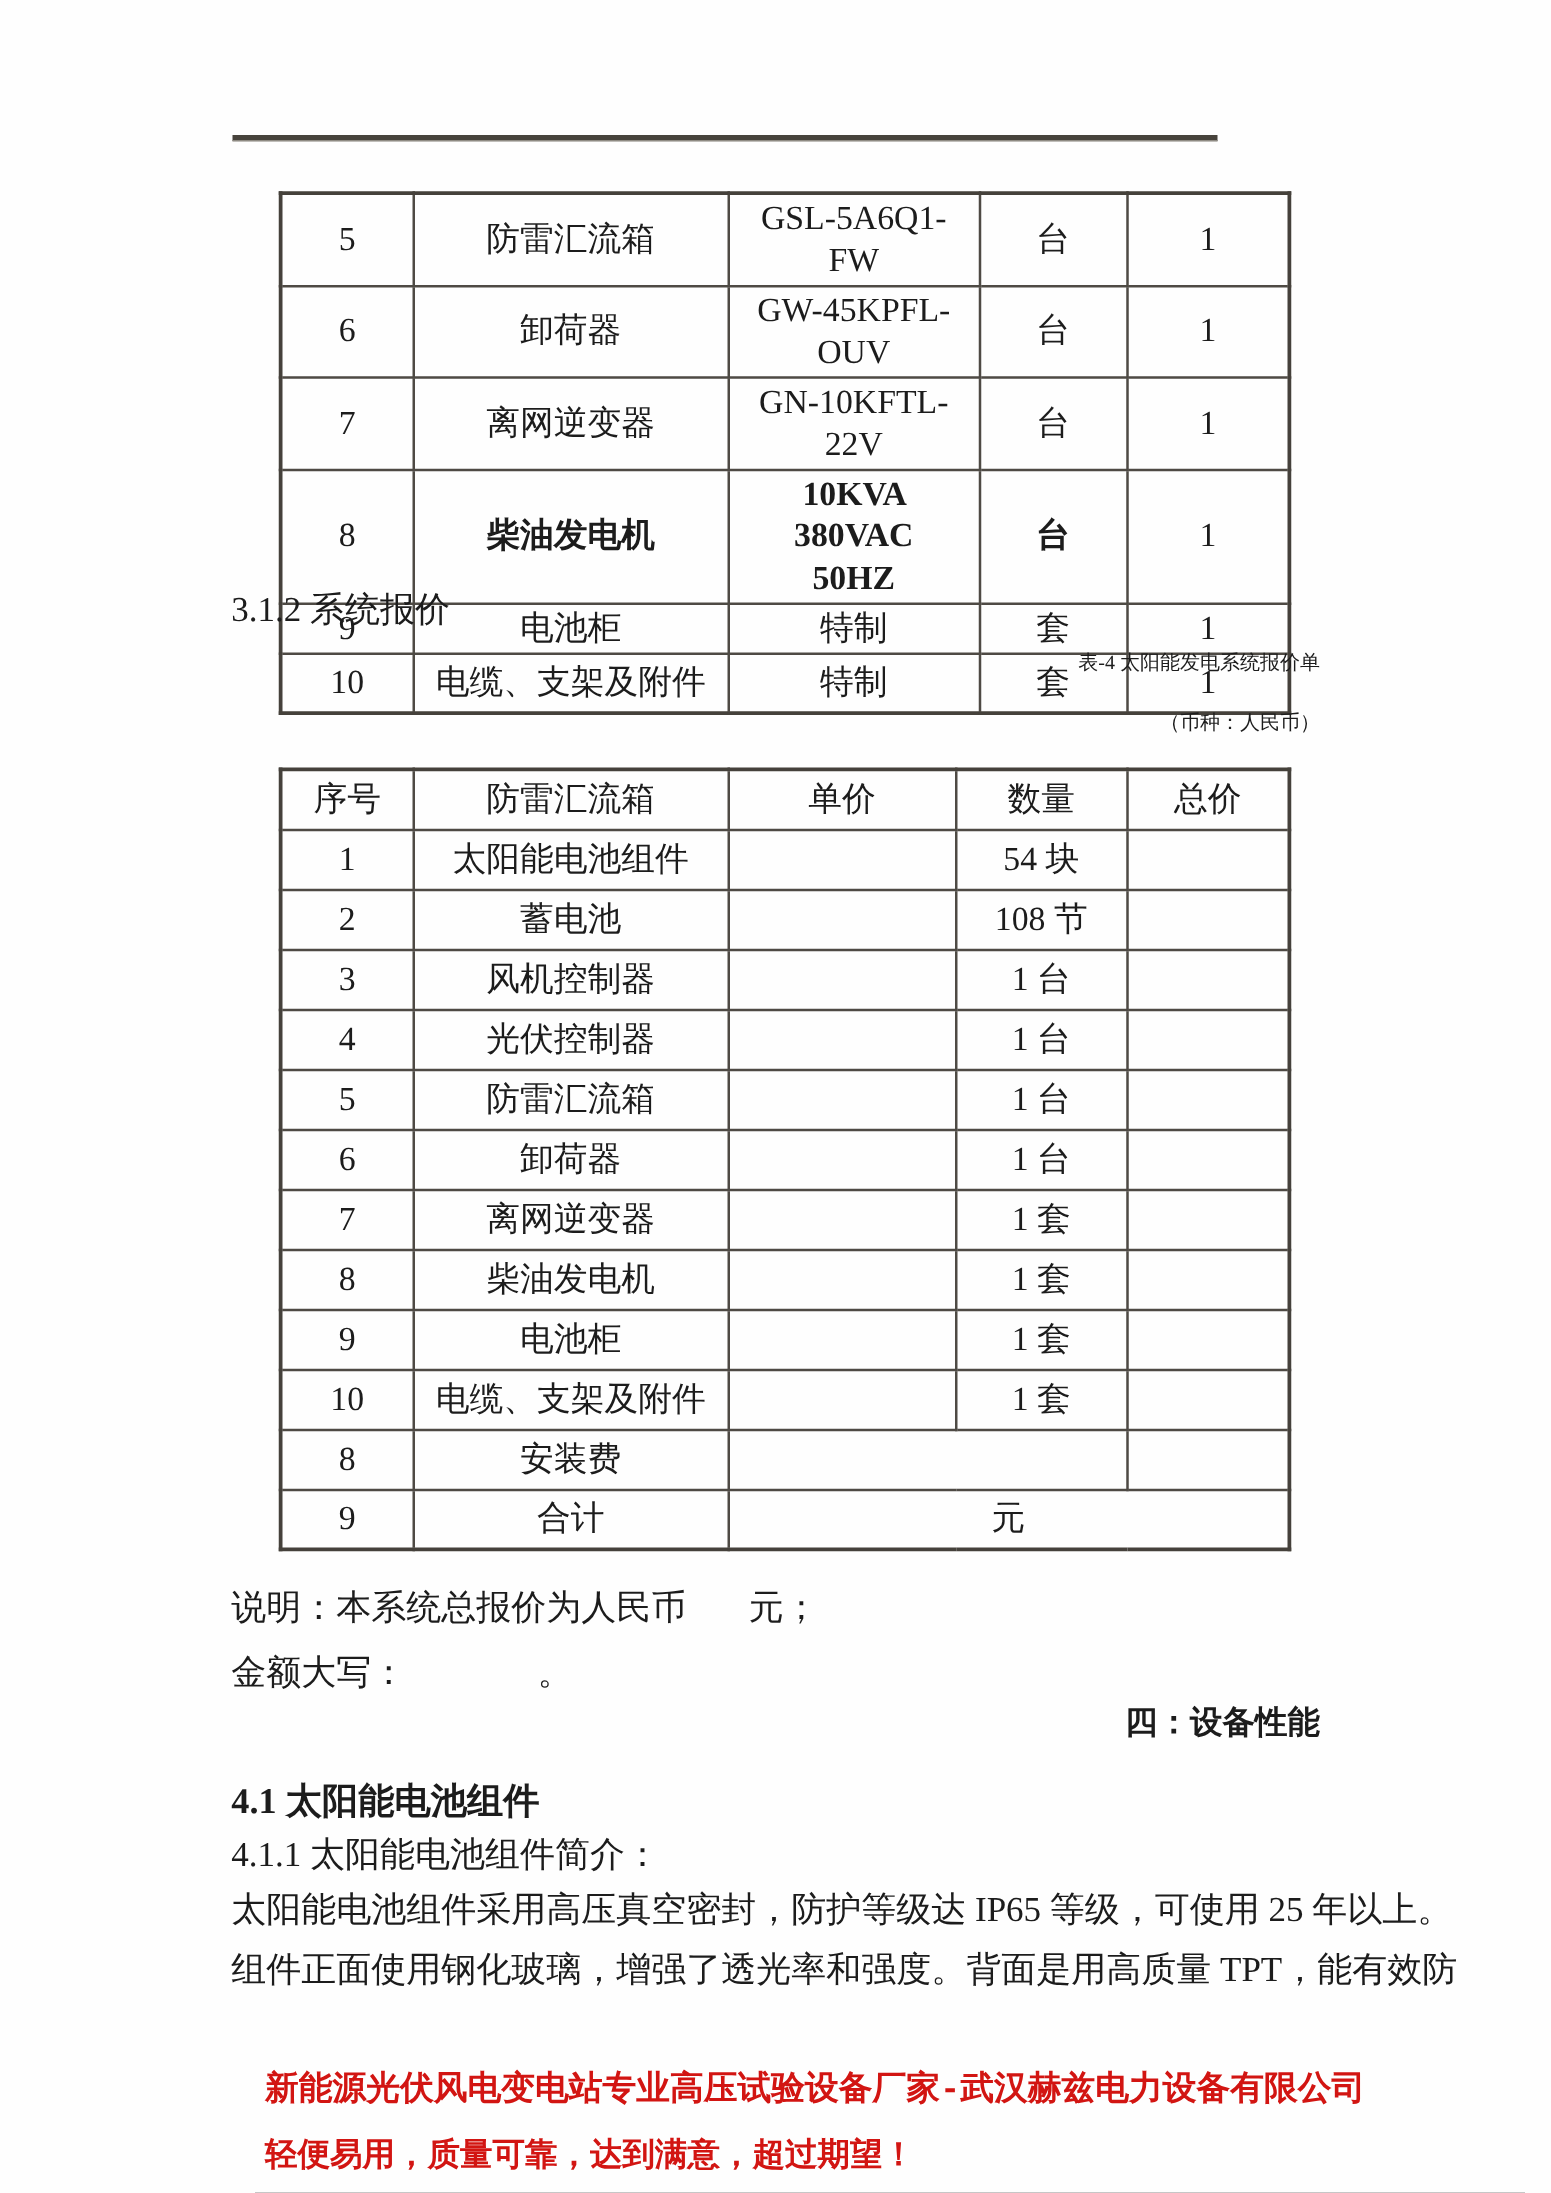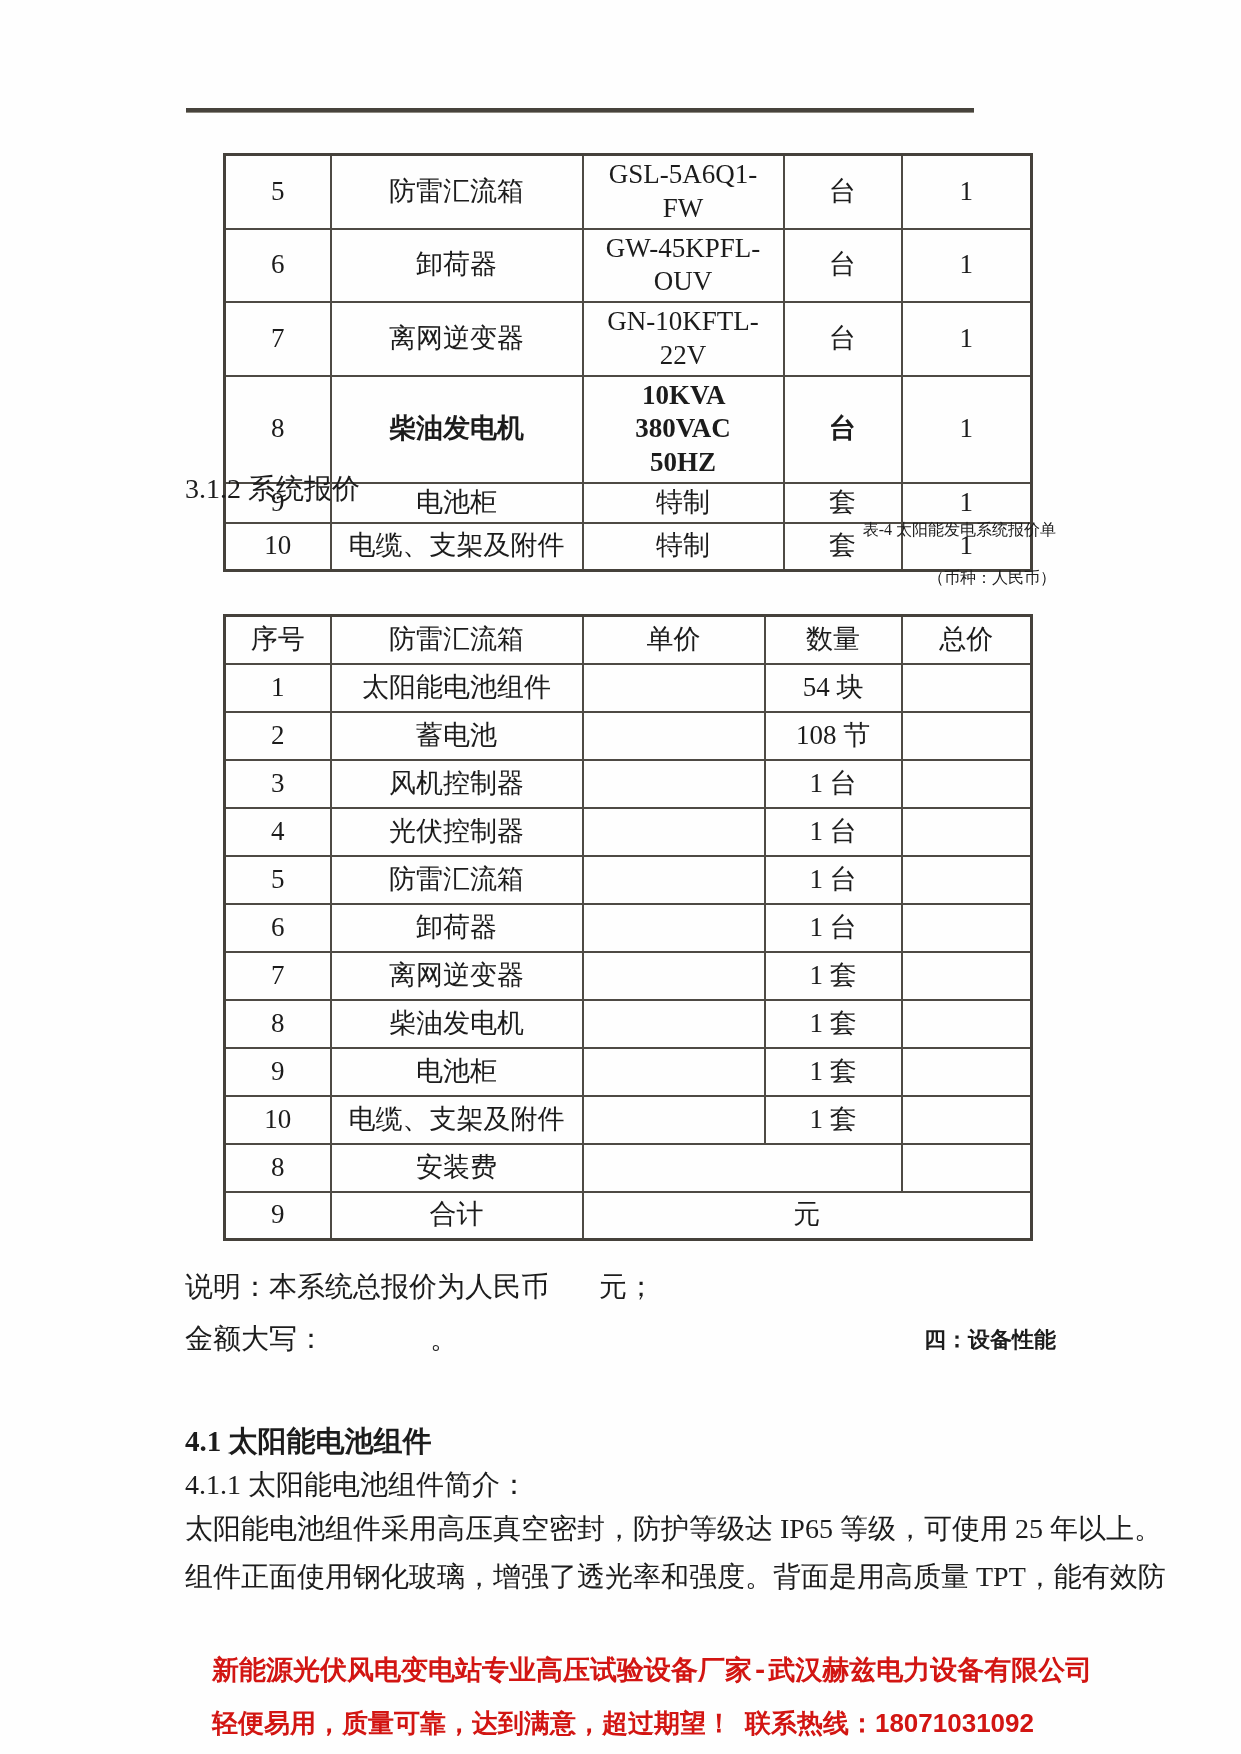--- a/index.html
+++ b/index.html
@@ -189,29 +189,28 @@
       <td>合计</td>
       <td colspan="3">元</td>
     </tr>
   </tbody>
     </table>
 
   <div class="line" style="left:185px;top:1322px;"><span>金额大写：</span><span class="sp105"></span><span>。</span></div>
 
   <div class="line" style="left:185px;top:1270px;"><span>说明：本系统总报价为人民币</span><span class="sp50"></span><span>元；</span></div>
 
-  <div class="centerwrap b" style="top:1325px;font-size:22px;">四：设备性能</div>
+  <div class="centerwrap b" style="top:1360px;font-size:26px;">四：设备性能</div>
 
   <div class="line b" style="left:185px;top:1424px;font-size:29px;">4.1 太阳能电池组件</div>
 
   <div class="line" style="left:185px;top:1468px;">4.1.1 太阳能电池组件简介：</div>
 
   <div class="line" style="left:185px;top:1512px;">太阳能电池组件采用高压真空密封，防护等级达 IP65 等级，可使用 25 年以上。</div>
   <div class="line" style="left:185px;top:1560px;">组件正面使用钢化玻璃，增强了透光率和强度。背面是用高质量 TPT，能有效防</div>
 
   <div class="footer1" style="top:1652px;font-size:27px;color:#d21512;">新能源光伏风电变电站专业高压试验设备厂家-武汉赫兹电力设备有限公司</div>
 
   <div class="footer2" style="top:1706px;font-size:26px;color:#d21512;">
     <span>轻便易用，质量可靠，达到满意，超过期望！</span>
-    <span>联系热线：18071031092</span>
   </div>
 
 </div>
 
 </body></html>

